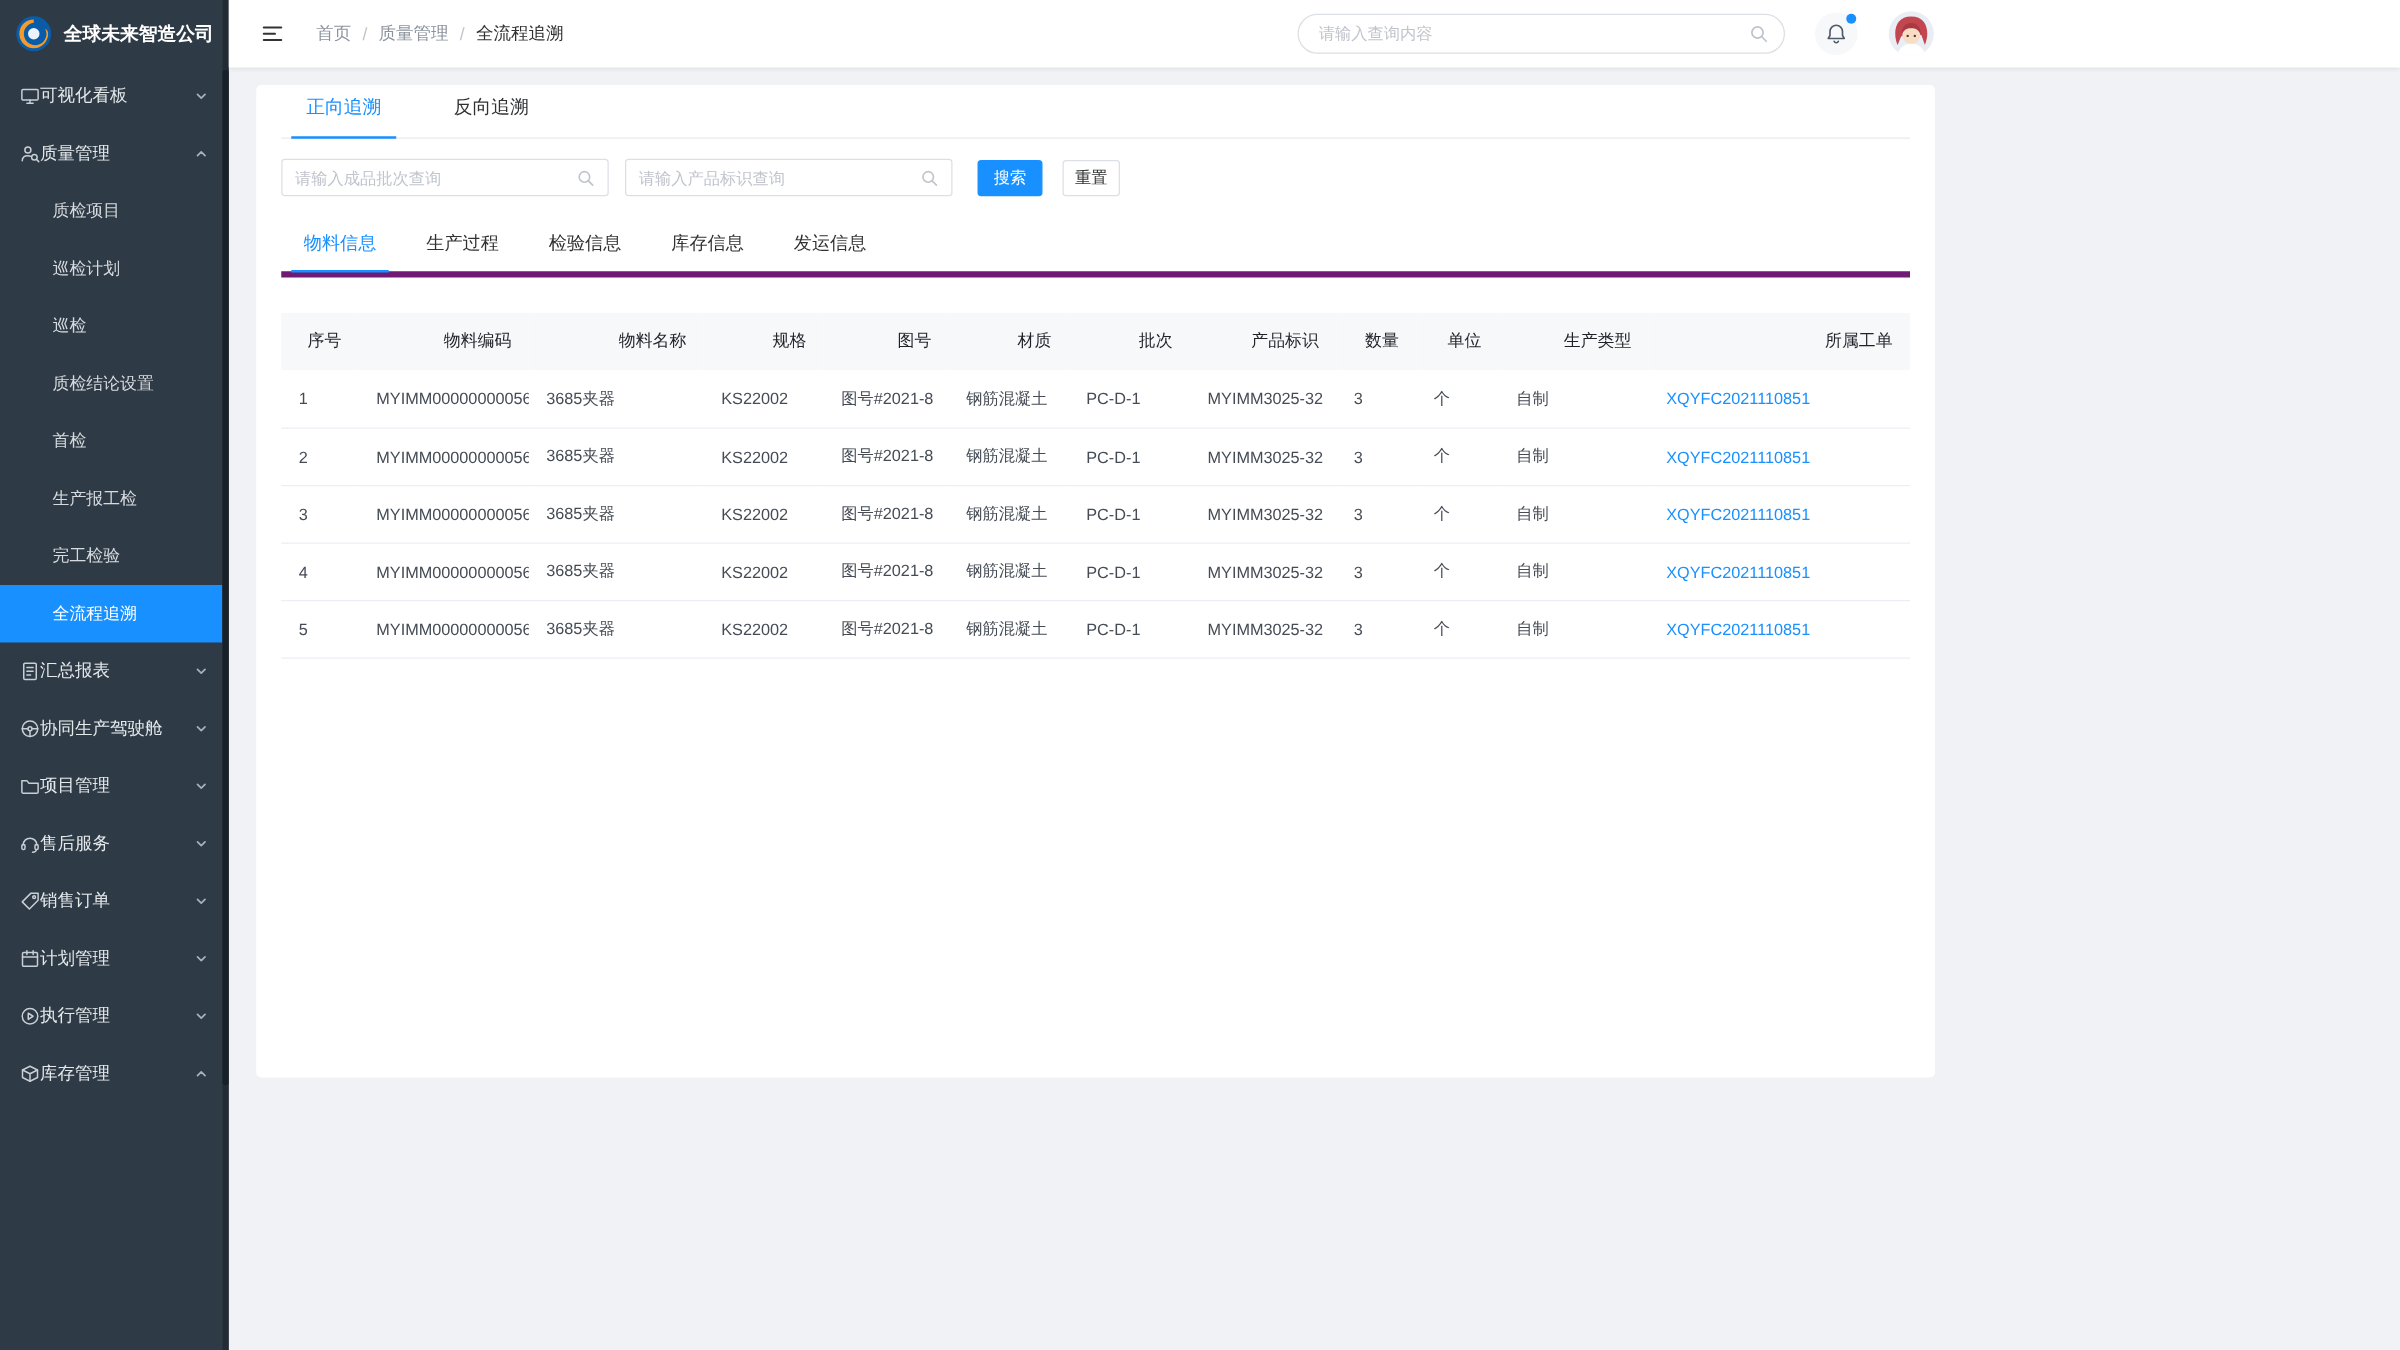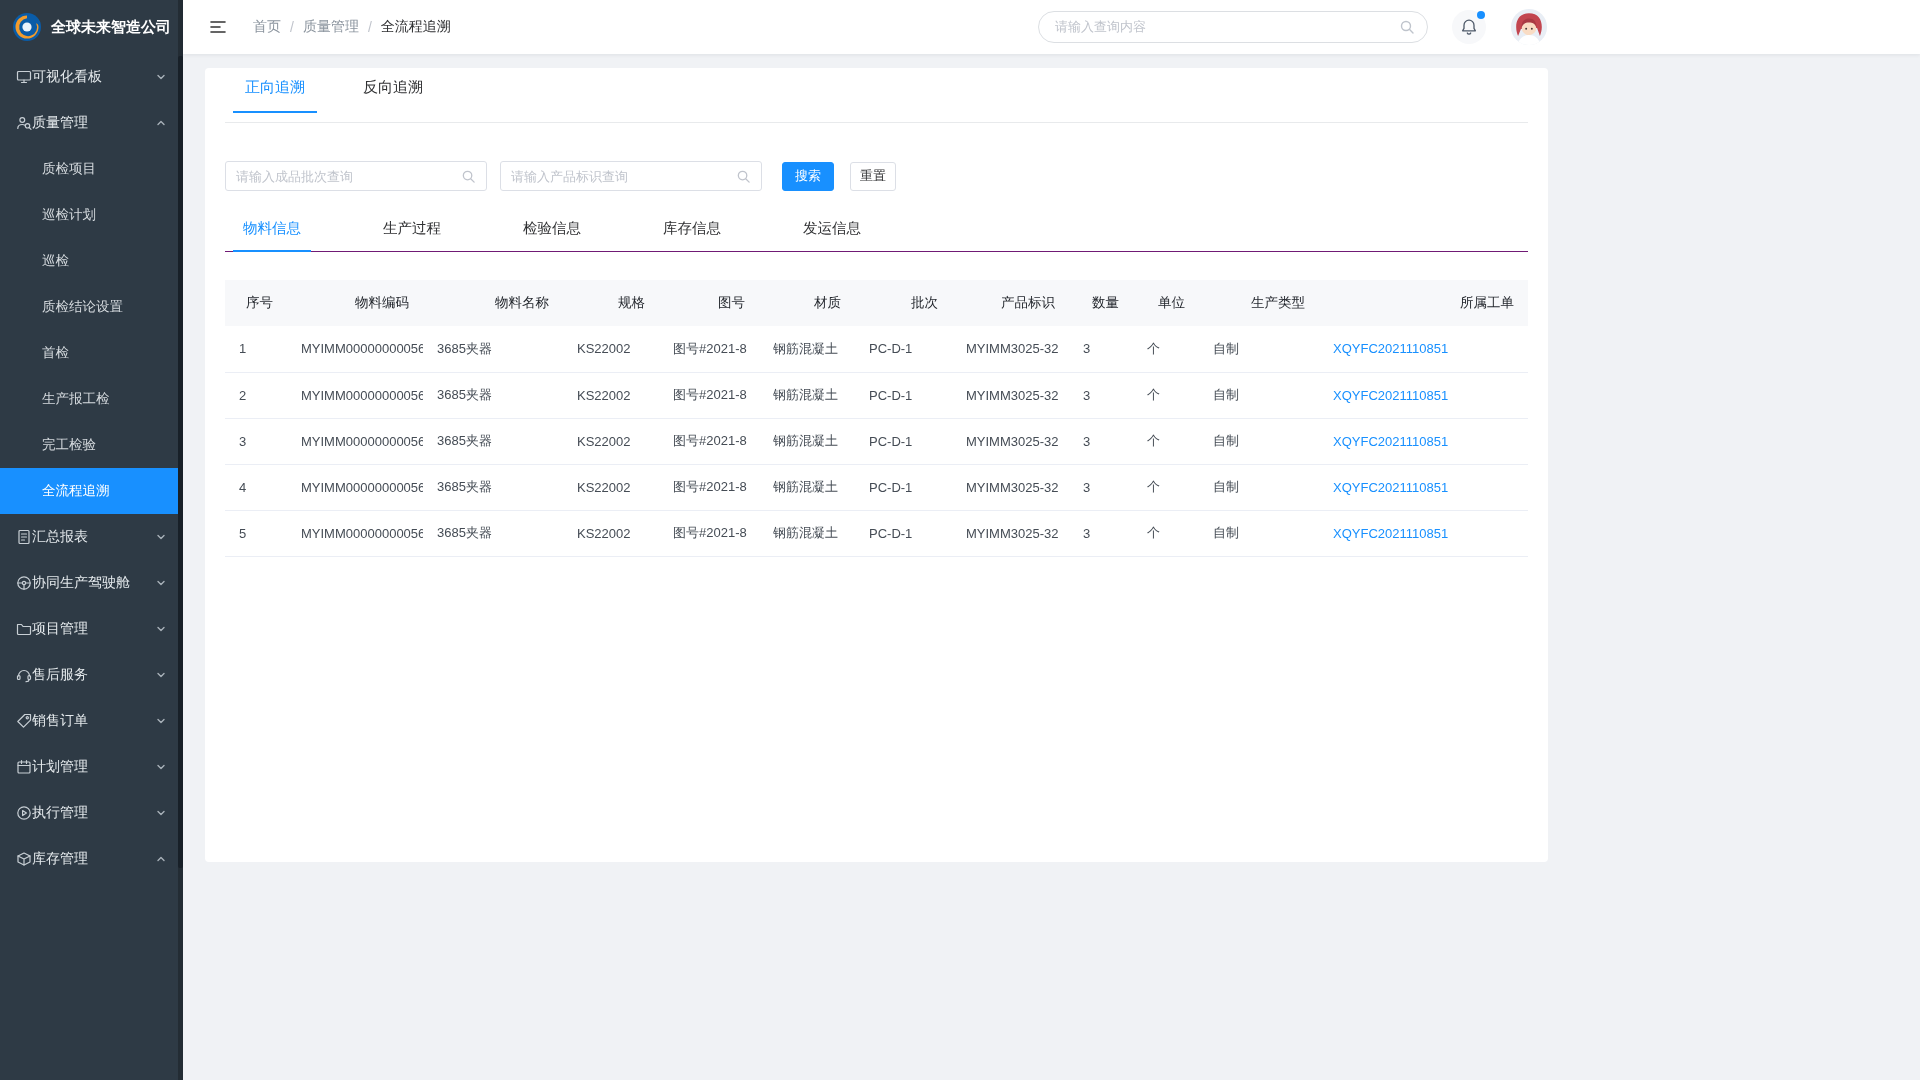--- a/index.html
+++ b/index.html
@@ -34,33 +34,33 @@
   .search-pill input{flex:1;border:none;outline:none;font-size:13px;background:transparent;color:#333;font-family:Liberation Mono, monospace}
   .search-pill input::placeholder{color:#c0c4cc}
   .icon-btn{border:none;background:transparent;display:flex;cursor:pointer;padding:0}
   .bell-wrap{position:relative;width:34px;height:34px;border-radius:50%;background:#f7f8fa;display:flex;align-items:center;justify-content:center;cursor:pointer}
   .bell-dot{position:absolute;top:1px;right:1px;width:8px;height:8px;border-radius:50%;background:#1890ff}
   .avatar{width:38px;height:38px;border-radius:50%;overflow:hidden;cursor:pointer;flex-shrink:0}
 
   
   .content{flex:1;padding:14px 372px 0 22px}
   .card{background:#fff;border-radius:4px;height:794px;padding:0 20px;overflow:hidden}
-  .tabs{display:flex;gap:34px;border-bottom:1px solid #e8eaec;height:55px;align-items:center;padding-left:8px}
+  .tabs{display:flex;gap:34px;border-bottom:1px solid #e8eaec;height:43px;align-items:flex-end;padding-left:8px}
   .tab{padding:0 12px 15px;font-size:15px;color:#303133;cursor:pointer;position:relative}
   .tab.active{color:#1890ff}
   .tab.active::after{content:"";position:absolute;left:0;right:0;bottom:-1px;height:2px;background:#1890ff}
-  .filter-row{display:flex;align-items:center;margin-top:38px;gap:16px}
+  .filter-row{display:flex;align-items:center;margin-top:16px;gap:16px}
   .filter-input{width:262px;height:30px;border:1px solid #dcdfe6;border-radius:3px;display:flex;align-items:center;padding:0 10px;background:#fff}
   .filter-input input{flex:1;border:none;outline:none;font-size:13px;color:#333;background:transparent;font-family:inherit}
   .filter-input input::placeholder{color:#c0c4cc}
   .filter-input + .filter-input{margin-left:-3px}
   .btn{height:29px;border-radius:3px;font-size:13px;cursor:pointer;font-family:inherit}
   .btn-primary{width:52px;background:#1890ff;border:1px solid #1890ff;color:#fff;margin-left:4px}
   .btn-default{width:46px;background:#fff;border:1px solid #dcdfe6;color:#303133}
-  .subtabs{display:flex;gap:62px;border-bottom:1px solid #701a75;margin-top:28px;padding-left:8px}
+  .subtabs{display:flex;gap:20px;border-bottom:5px solid #701a75;margin-top:28px;padding-left:8px}
   .subtab{padding:0 10px 13px;font-size:14.5px;color:#303133;cursor:pointer;position:relative}
   .subtab.active{color:#1890ff}
   .subtab.active::after{content:"";position:absolute;left:0;right:0;bottom:-1px;height:2px;background:#1890ff}
   table{width:100%;border-collapse:collapse;margin-top:28px;table-layout:fixed}
   thead th{background:#f7f8fa;height:46px;text-align:right;font-size:13.5px;font-weight:500;color:#1f2329;padding:0 14px;white-space:nowrap;overflow:hidden}
   tbody td{height:46px;border-bottom:1px solid #ebeef5;font-size:13px;color:#454c55;padding:0 14px;white-space:nowrap;overflow:hidden}
   td.link{color:#1890ff;cursor:pointer}
 </style>
 </head>
 <body>

